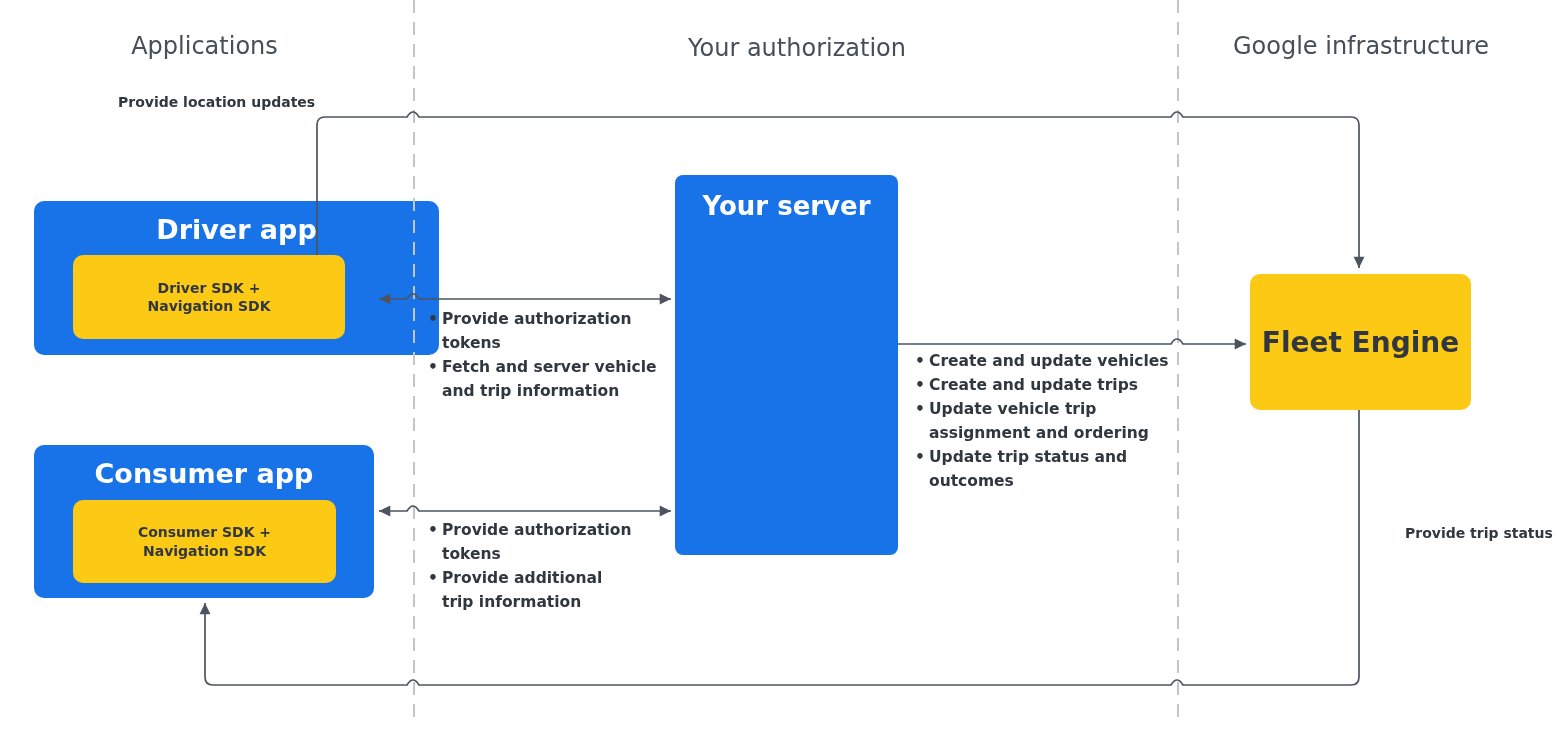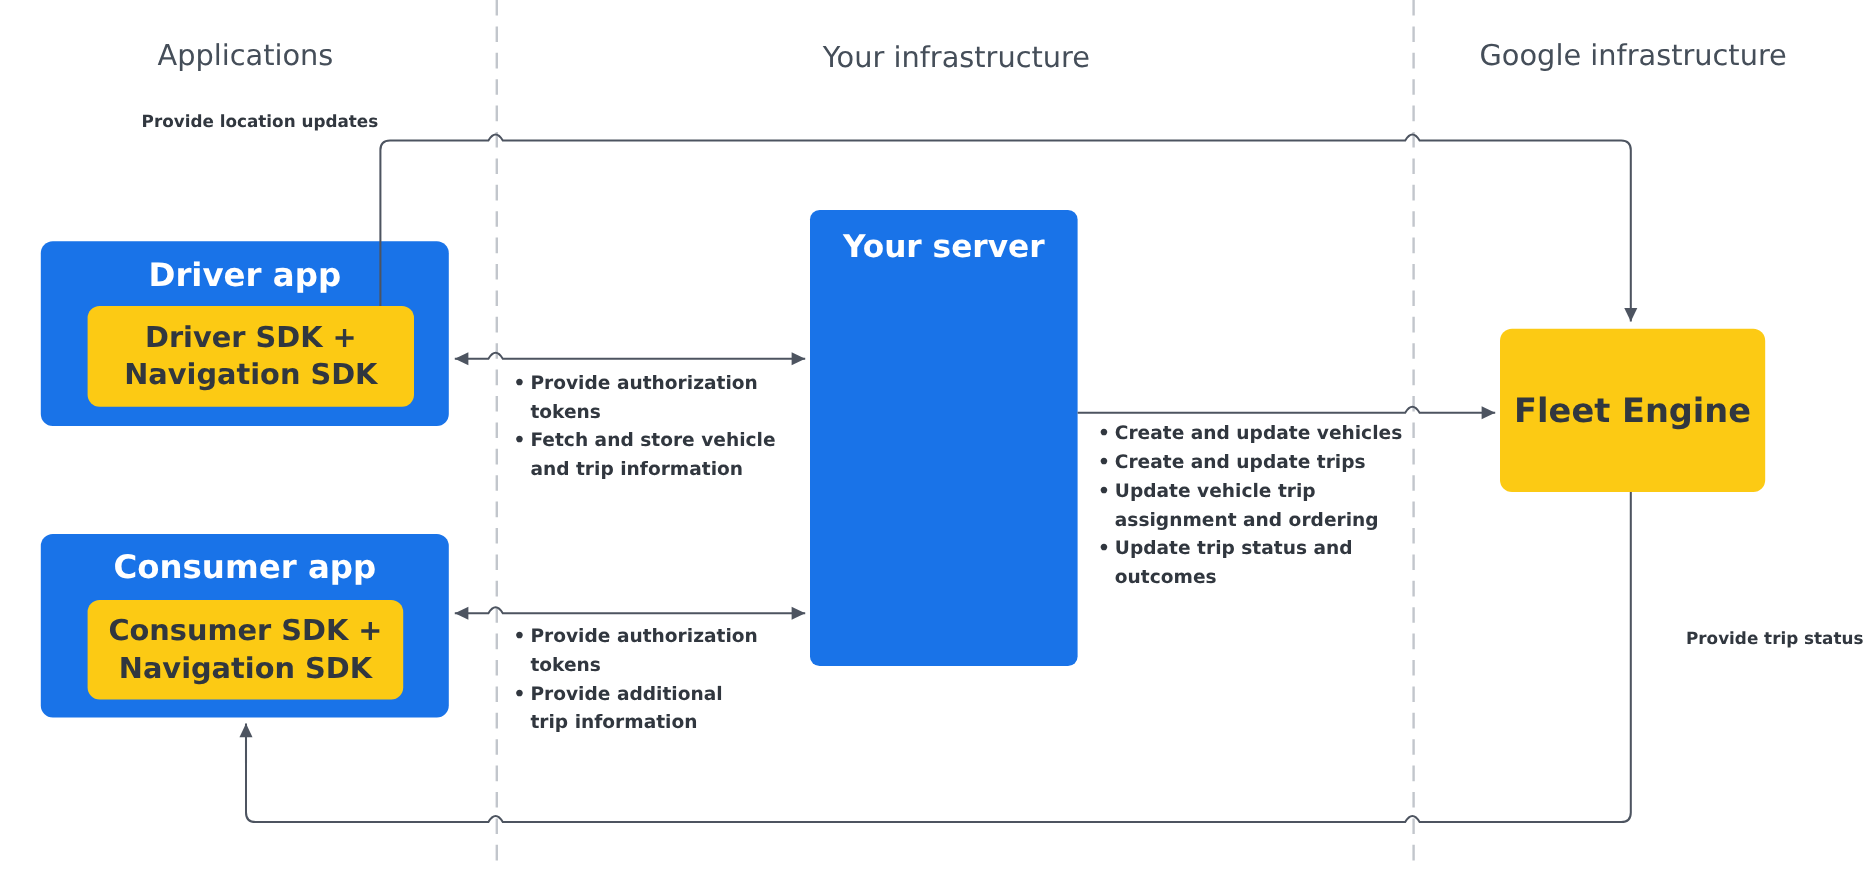--- a/index.html
+++ b/index.html
@@ -13,27 +13,27 @@
 
   .lane-header{position:absolute;text-align:center;font-size:24px;color:var(--header);font-weight:400;}
   .lane-header.apps{left:34px;top:32px;width:341px;}
   .lane-header.yours{left:597px;top:34px;width:400px;}
   .lane-header.google{left:1161px;top:32px;width:400px;}
 
   .node{position:absolute;border-radius:10px;}
   .node.blue{background:var(--blue);}
   .node.yellow-box{background:var(--yellow);}
 
-  .driver-app{left:34px;top:201px;width:340px;height:154px;}
+  .driver-app{left:34px;top:201px;width:405px;height:154px;}
   .consumer-app{left:34px;top:445px;width:340px;height:153px;}
   .app-title{color:var(--white);font-weight:bold;font-size:27px;text-align:center;margin-top:13px;}
   .sdk-box{position:absolute;left:39px;top:54px;width:272px;height:84px;background:var(--yellow);
     border-radius:10px;display:flex;align-items:center;justify-content:center;}
   .consumer-app .sdk-box{width:263px;top:55px;height:83px;}
-  .sdk-label{font-weight:bold;font-size:24px;color:var(--ink);text-align:center;line-height:1.3;white-space:pre-line;}
+  .sdk-label{font-weight:bold;font-size:14px;color:var(--ink);text-align:center;line-height:1.3;white-space:pre-line;}
 
   .server{left:675px;top:175px;width:223px;height:380px;border-radius:8px;}
   .server-title{color:var(--white);font-weight:bold;font-size:26px;text-align:center;margin-top:16px;}
 
   .fleet{left:1250px;top:274px;width:221px;height:136px;display:flex;align-items:center;justify-content:center;}
   .fleet-title{font-weight:bold;font-size:28px;color:var(--ink);}
 
   .edge-label{position:absolute;font-weight:bold;font-size:14px;color:var(--ink);}
   .label-location{left:118px;top:94px;}
   .label-tripstatus{left:1369px;top:525px;margin-left:36px;}
@@ -48,21 +48,21 @@
   svg.overlay{position:absolute;left:0;top:0;width:1559px;height:742px;pointer-events:none;}
   .divider{stroke:var(--divider);stroke-width:2;stroke-dasharray:13 9;fill:none;}
   .edge{stroke:var(--connector);stroke-width:1.7;fill:none;}
 </style>
 </head>
 <body>
 
 <div class="canvas">
 
   <div class="lane-header apps">Applications</div>
-  <div class="lane-header yours">Your infrastructure</div>
+  <div class="lane-header yours">Your authorization</div>
   <div class="lane-header google">Google infrastructure</div>
 
   <div class="node blue driver-app">
     <div class="app-title">Driver app</div>
     <div class="sdk-box">
       <div class="sdk-label">Driver SDK +
 Navigation SDK</div>
     </div>
   </div>
 
@@ -81,21 +81,21 @@
   <div class="node yellow-box fleet">
     <div class="fleet-title">Fleet Engine</div>
   </div>
 
   <div class="edge-label label-location">Provide location updates</div>
   <div class="edge-label label-tripstatus">Provide trip status</div>
 
   <ul class="bullets list-driver">
     <li>Provide authorization
 tokens</li>
-    <li>Fetch and store vehicle
+    <li>Fetch and server vehicle
 and trip information</li>
   </ul>
 
   <ul class="bullets list-consumer">
     <li>Provide authorization
 tokens</li>
     <li>Provide additional
 trip information</li>
   </ul>
 

